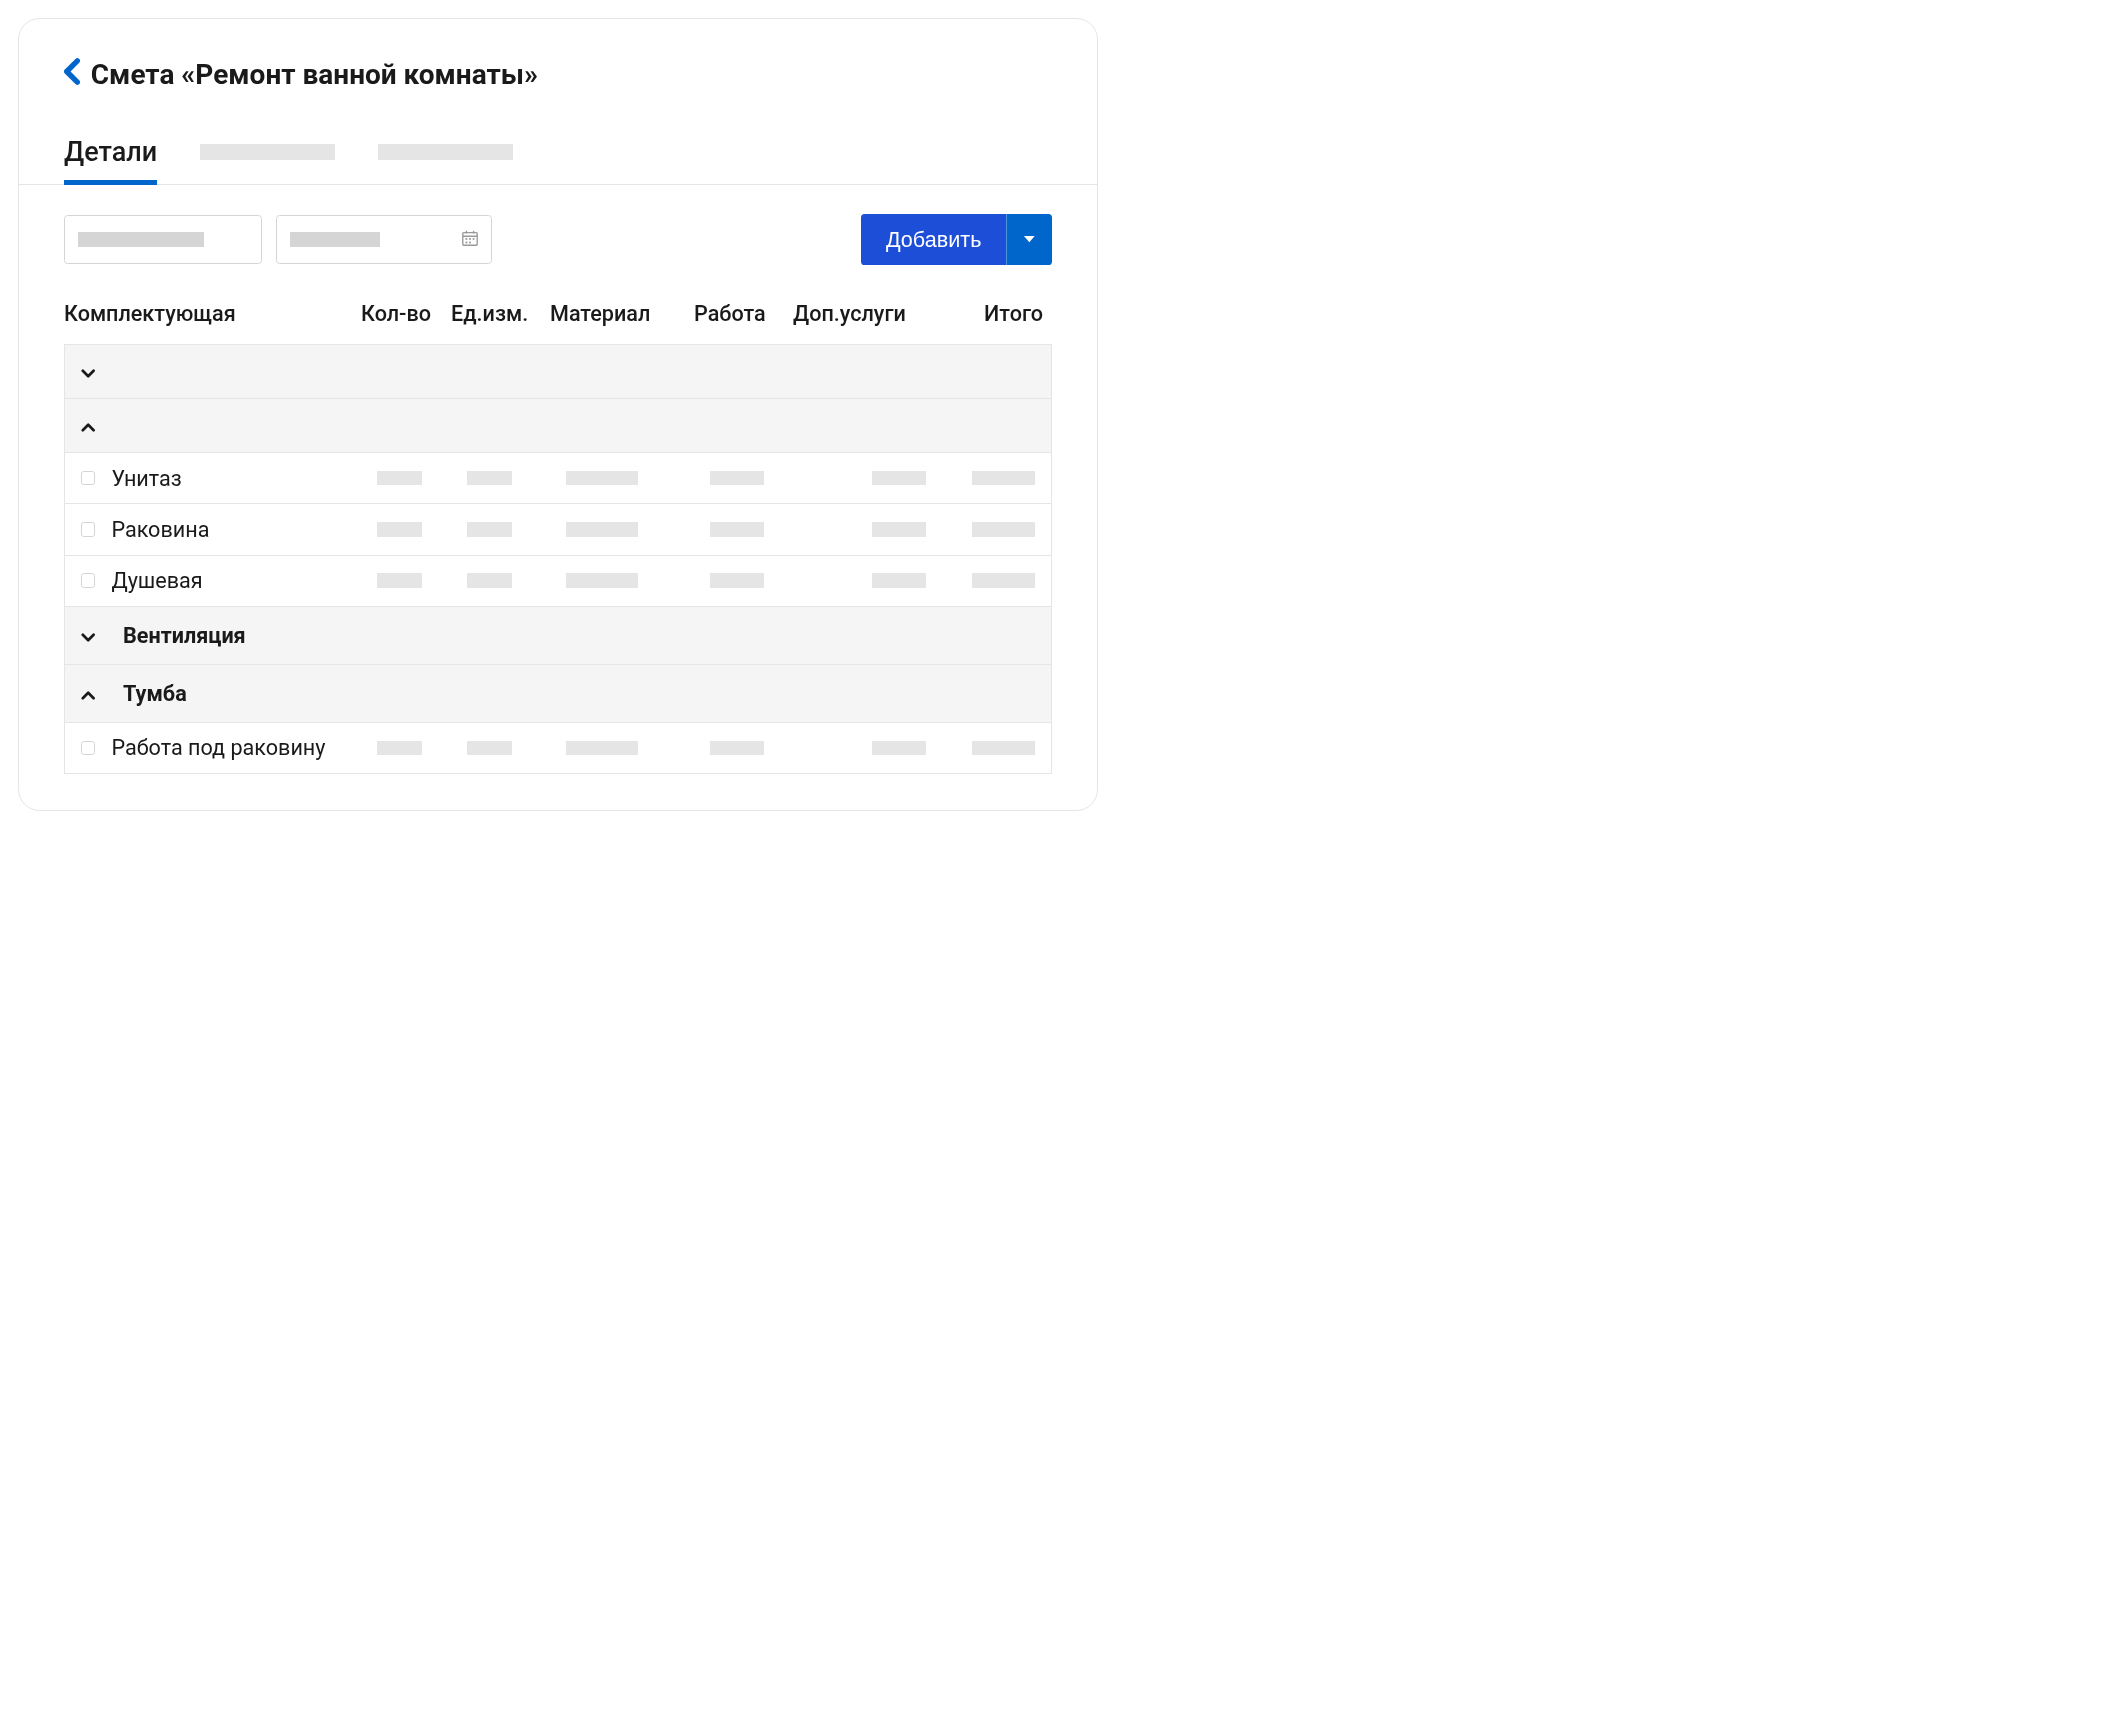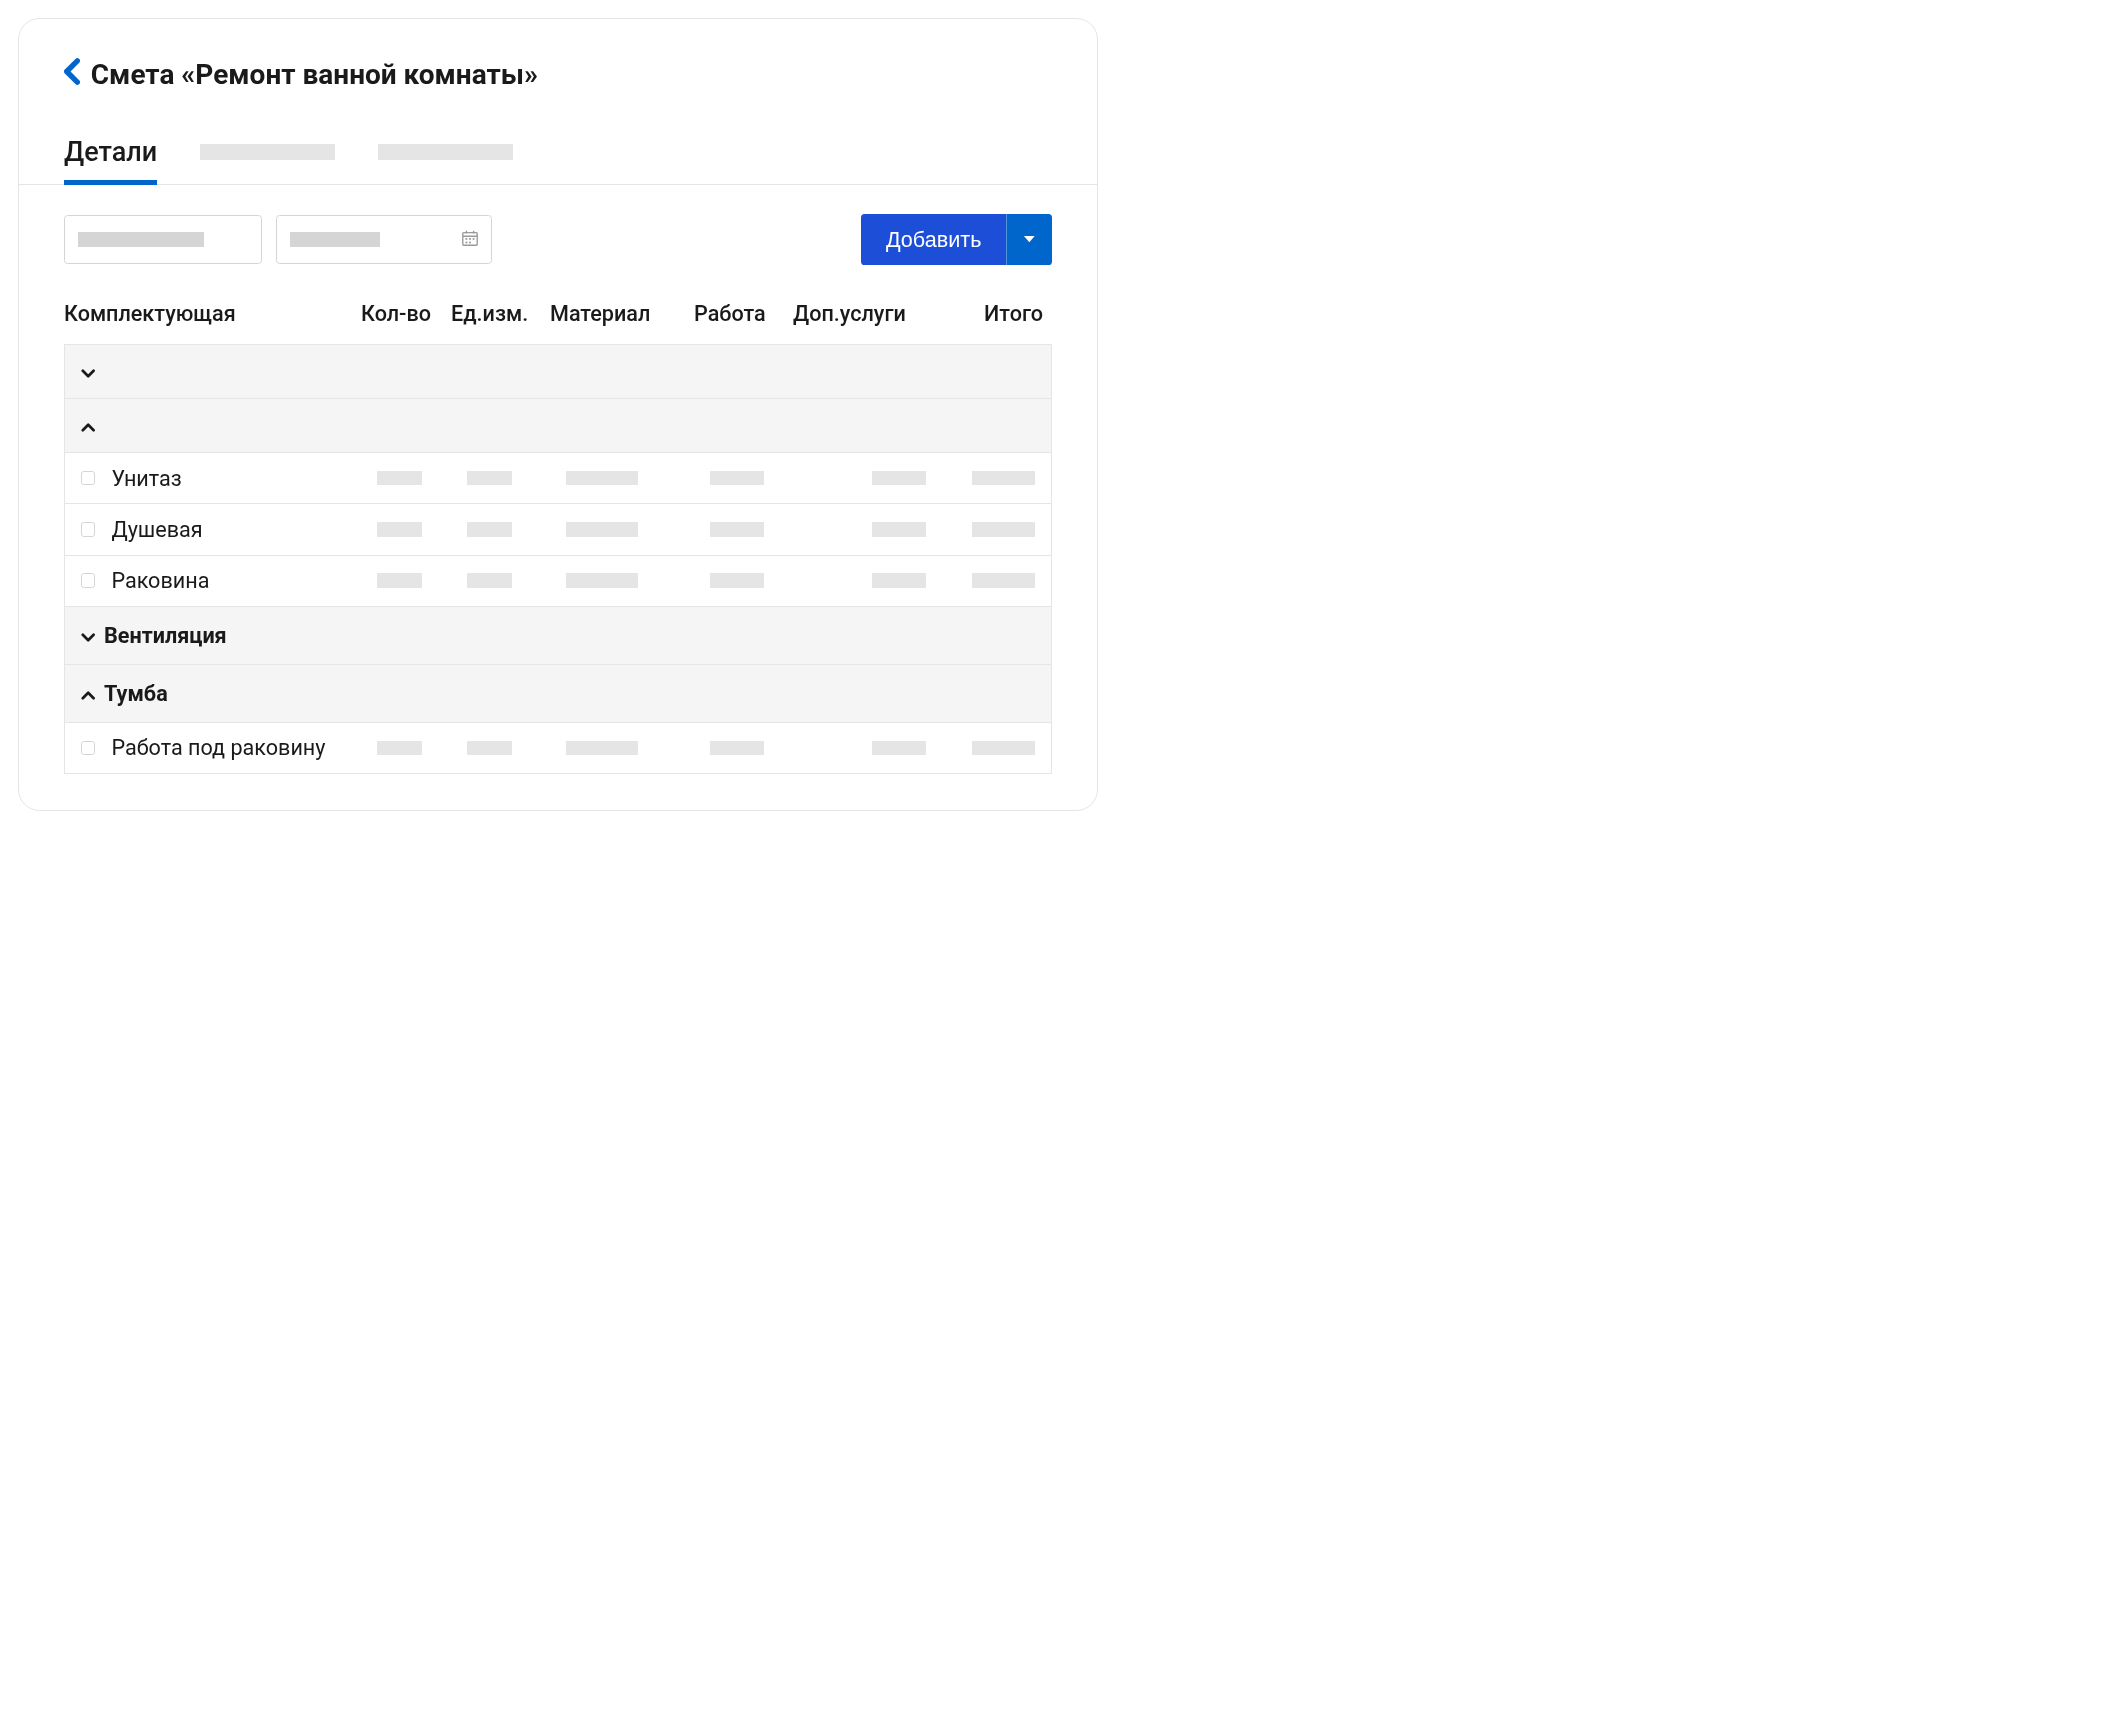--- a/index.html
+++ b/index.html
@@ -149,21 +149,21 @@
     .col-total { flex: 1; text-align: right; padding-right: 9px;}
     .table-body {
       border: 0.9px solid #e5e5e5;
     }
     .group-row {
       display: flex;
       align-items: center;
       padding: 16px 16px;
       background: #f5f5f5;
       border-bottom: 0.9px solid #e5e5e5;
-      gap: 5px;
+      gap: 24px;
       cursor: pointer;
     }
     .group-row:last-child {
       border-bottom: none;
     }
     .group-chevron {
       font-size: 18px;
       font-weight: 900;
       width: 18px;
     }
@@ -303,21 +303,21 @@
           </div>
           <div class="ph-extra">
             <div class="cell-placeholder"></div>
           </div>
           <div class="ph-total">
             <div class="cell-placeholder"></div>
           </div>
         </div>
         <div class="data-row">
           <div class="checkbox"></div>
-          <div class="row-label">Душевая</div>
+          <div class="row-label">Раковина</div>
           <div class="ph-qty">
             <div class="cell-placeholder"></div>
           </div>
           <div class="ph-unit">
             <div class="cell-placeholder"></div>
           </div>
           <div class="ph-material">
             <div class="cell-placeholder"></div>
           </div>
           <div class="ph-work">
@@ -325,21 +325,21 @@
           </div>
           <div class="ph-extra">
             <div class="cell-placeholder"></div>
           </div>
           <div class="ph-total">
             <div class="cell-placeholder"></div>
           </div>
         </div>
         <div class="data-row">
           <div class="checkbox"></div>
-          <div class="row-label">Раковина</div>
+          <div class="row-label">Душевая</div>
           <div class="ph-qty">
             <div class="cell-placeholder"></div>
           </div>
           <div class="ph-unit">
             <div class="cell-placeholder"></div>
           </div>
           <div class="ph-material">
             <div class="cell-placeholder"></div>
           </div>
           <div class="ph-work">

